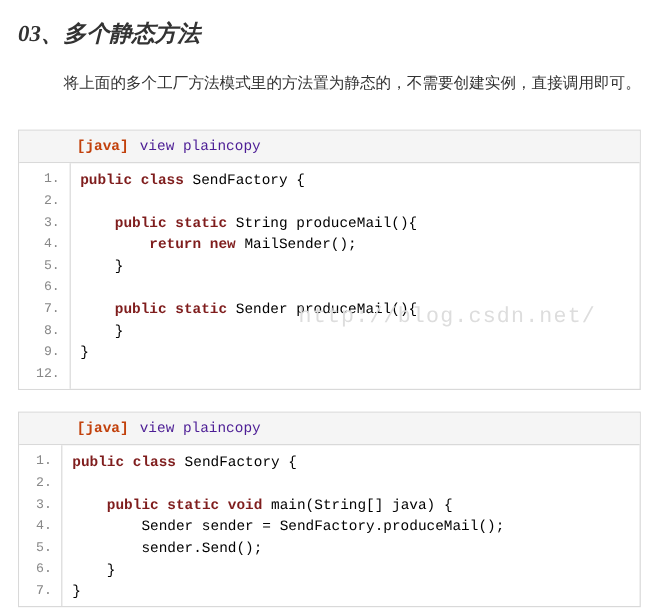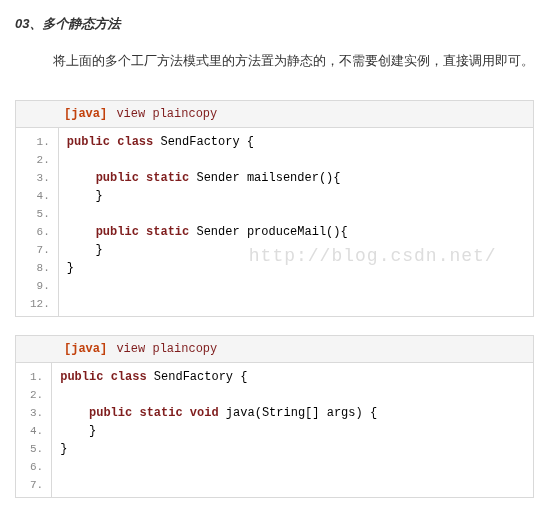--- a/index.html
+++ b/index.html
@@ -9,22 +9,23 @@
     font-size: 13px;
     color: #333;
     width: 549px;
     box-sizing: border-box;
     background: #fff;
     position: relative;
   }
   .heading {
     font-weight: bold;
     font-style: italic;
-    font-size: 13px;
+    font-size: 19px;
     margin-bottom: 18px;
+    font-family: Liberation Serif, serif;
   }
   .para {
     font-size: 13px;
     line-height: 1.6;
     margin-bottom: 28px;
     text-align: right;
   }
   .code-block {
     border: 1px solid #d9d9d9;
     margin-bottom: 18px;
@@ -34,21 +35,21 @@
   .code-header {
     background: #f5f5f5;
     border-bottom: 1px solid #d9d9d9;
     padding: 6px 8px 6px 48px;
   }
   .code-header .lang {
     color: #c2410c;
     font-weight: bold;
   }
   .code-header .link {
-    color: #7f1d1d;
+    color: #4c1d95;
     margin-left: 2px;
     cursor: pointer;
     text-align: center;
   }
   .code-body {
     display: flex;
   }
   .gutter {
     background: #fff;
     border-right: 1px solid #d9d9d9;
@@ -114,21 +115,22 @@
         <div class="ln">6.</div>
         <div class="ln">7.</div>
         <div class="ln">8.</div>
         <div class="ln">9.</div>
         <div class="ln">12.</div>
       </div>
     <div class="lines" id="lines-0">
       <div class="watermark1">http://blog.csdn.net/</div>
     <div class="line"><span class="kw">public</span><span class="plain"> </span><span class="kw">class</span><span class="plain"> SendFactory {  </span></div>
         <div class="line"><span class="plain">      </span></div>
-        <div class="line"><span class="plain">    </span><span class="kw">public</span><span class="plain"> </span><span class="kw">static</span><span class="plain"> Sender mailsender(){  </span></div>
+        <div class="line"><span class="plain">    </span><span class="kw">public</span><span class="plain"> </span><span class="kw">static</span><span class="plain"> String produceMail(){  </span></div>
+        <div class="line"><span class="plain">        </span><span class="kw">return</span><span class="plain"> </span><span class="kw">new</span><span class="plain"> MailSender();  </span></div>
         <div class="line"><span class="plain">    }  </span></div>
         <div class="line"><span class="plain">      </span></div>
         <div class="line"><span class="plain">    </span><span class="kw">public</span><span class="plain"> </span><span class="kw">static</span><span class="plain"> Sender produceMail(){  </span></div>
         <div class="line"><span class="plain">    }  </span></div>
         <div class="line"><span class="plain">}  </span></div>
       </div>
   </div>
 </div>
 
 <div class="code-block">
@@ -142,21 +144,23 @@
         <div class="ln">2.</div>
         <div class="ln">3.</div>
         <div class="ln">4.</div>
         <div class="ln">5.</div>
         <div class="ln">6.</div>
         <div class="ln">7.</div>
       </div>
     <div class="lines" id="lines-1">
         <div class="line"><span class="kw">public</span><span class="plain"> </span><span class="kw">class</span><span class="plain"> SendFactory {  </span></div>
         <div class="line"><span class="plain">  </span></div>
-        <div class="line"><span class="plain">    </span><span class="kw">public</span><span class="plain"> </span><span class="kw">static</span><span class="plain"> </span><span class="kw">void</span><span class="plain"> java(String[] args) {      </span></div>
+        <div class="line"><span class="plain">    </span><span class="kw">public</span><span class="plain"> </span><span class="kw">static</span><span class="plain"> </span><span class="kw">void</span><span class="plain"> main(String[] java) {      </span></div>
+        <div class="line"><span class="plain">        Sender sender = SendFactory.produceMail();  </span></div>
+        <div class="line"><span class="plain">        sender.Send();  </span></div>
         <div class="line"><span class="plain">    }  </span></div>
         <div class="line"><span class="plain">}  </span></div>
       </div>
   </div>
 </div>
 
 <div class="output">
   <span>输出：</span><span>this is mailsender!</span>
 </div>
 

